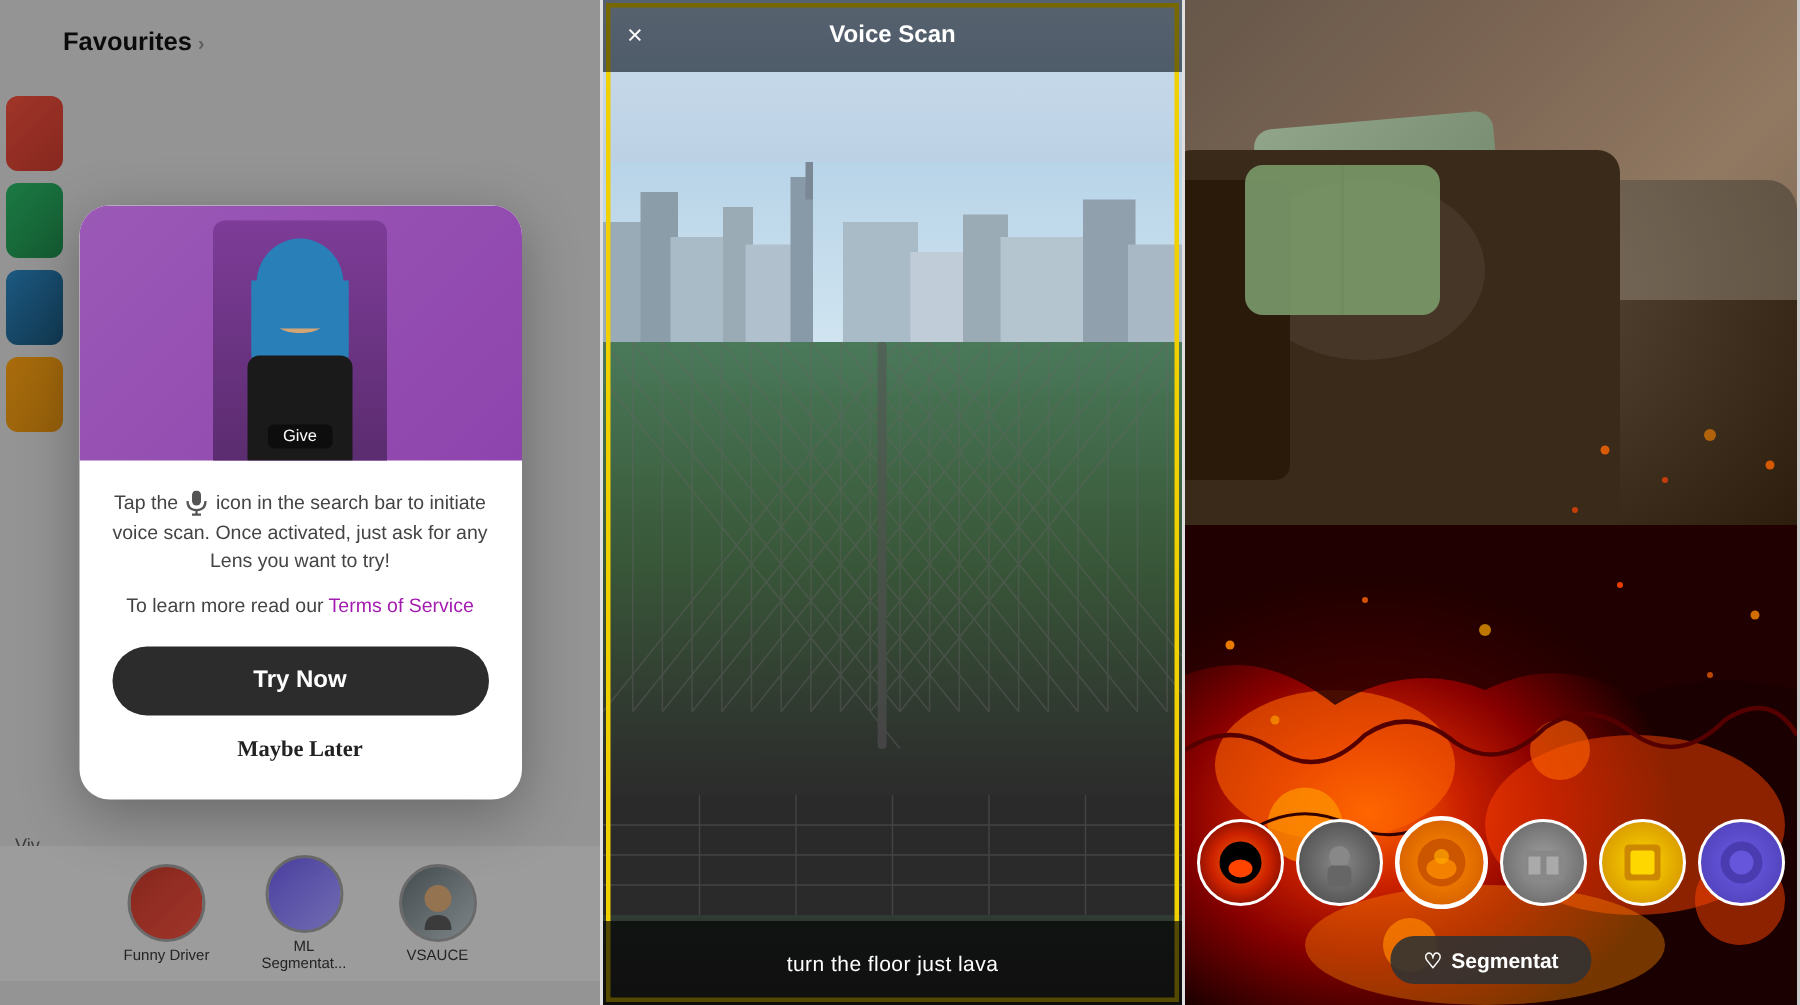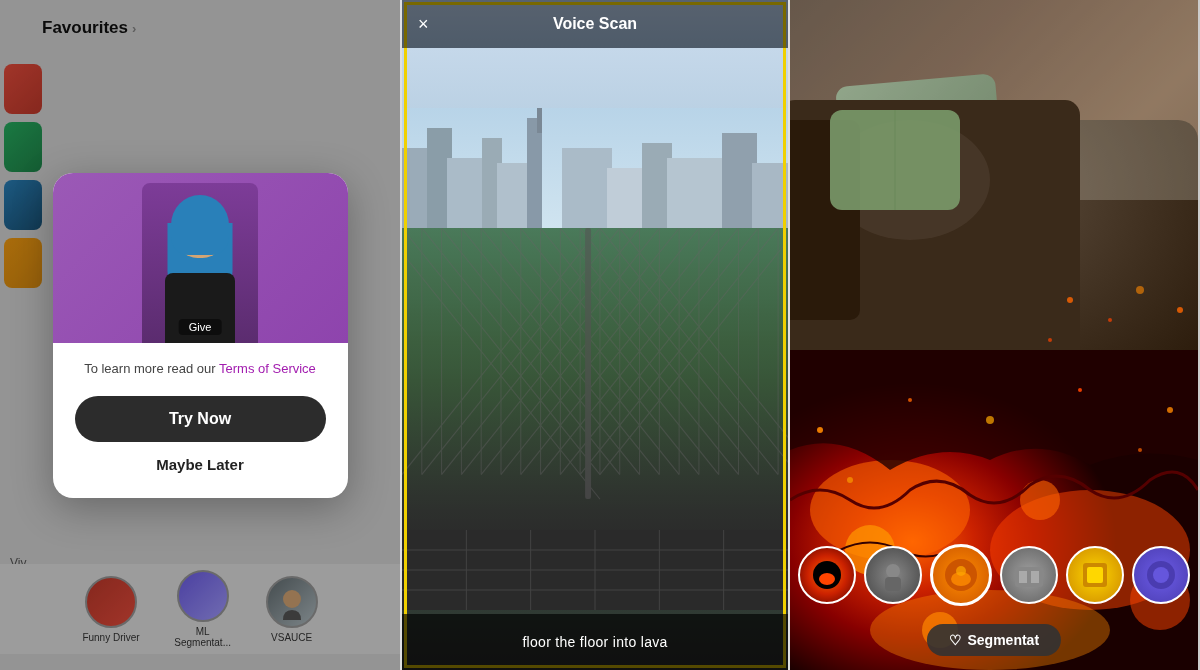--- a/index.html
+++ b/index.html
@@ -267,20 +267,21 @@
     }
 
     .btn-maybe {
       background: none;
       border: none;
       font-size: 15px;
       font-weight: 700;
       color: #222;
       cursor: pointer;
       width: 100%;
+      font-family: Liberation Serif, serif;
     }
 
     
     .middle-panel {
       width: 390px;
       height: 670px;
       position: relative;
       flex-shrink: 0;
       border-left: 2px solid #e0e0e0;
       border-right: 2px solid #e0e0e0;
@@ -573,20 +574,31 @@
         <div class="modal-person">
           <div class="person-hair-long"></div>
           <div class="person-hair"></div>
           <div class="person-head"></div>
           <div class="person-body"></div>
           <div class="give-label">Give</div>
         </div>
       </div>
 
       <div class="modal-content">
+        <div class="modal-desc">
+          <span>Tap the</span>
+          
+          <svg width="14" height="18" viewBox="0 0 14 18" style="display:inline;vertical-align:middle;margin:0 2px;">
+            <rect x="4" y="0" width="6" height="10" rx="3" fill="#555"></rect>
+            <path d="M1 7 Q1 13 7 13 Q13 13 13 7" stroke="#555" stroke-width="1.5" fill="none"></path>
+            <line x1="7" y1="13" x2="7" y2="16" stroke="#555" stroke-width="1.5"></line>
+            <line x1="4" y1="16" x2="10" y2="16" stroke="#555" stroke-width="1.5"></line>
+          </svg>
+          <span>icon in the search bar to initiate voice scan. Once activated, just ask for any Lens you want to try!</span>
+        </div>
         <div class="modal-terms">
           <span>To learn more read our</span>
           <a href="#">Terms of Service</a>
         </div>
         <button class="btn-try">Try Now</button>
         <button class="btn-maybe">Maybe Later</button>
       </div>
     </div>
   </div>
 </div>
@@ -701,21 +713,21 @@
         <line x1="0" y1="60" x2="390" y2="60" stroke="#444" stroke-width="1"></line>
         <line x1="65" y1="0" x2="65" y2="80" stroke="#444" stroke-width="1"></line>
         <line x1="130" y1="0" x2="130" y2="80" stroke="#444" stroke-width="1"></line>
         <line x1="195" y1="0" x2="195" y2="80" stroke="#444" stroke-width="1"></line>
         <line x1="260" y1="0" x2="260" y2="80" stroke="#444" stroke-width="1"></line>
         <line x1="325" y1="0" x2="325" y2="80" stroke="#444" stroke-width="1"></line>
       </svg>
     </div>
 
     <div class="caption-bar">
-      <span class="caption-text">floor the floor into lava</span>
+      <span class="caption-text">turn the floor just lava</span>
     </div>
   </div>
 </div>
 
 <div class="right-panel">
   <div class="lava-view">
 
     <div class="couch-area">
       <div class="couch-bg">
         <div class="couch-pillow"></div>

